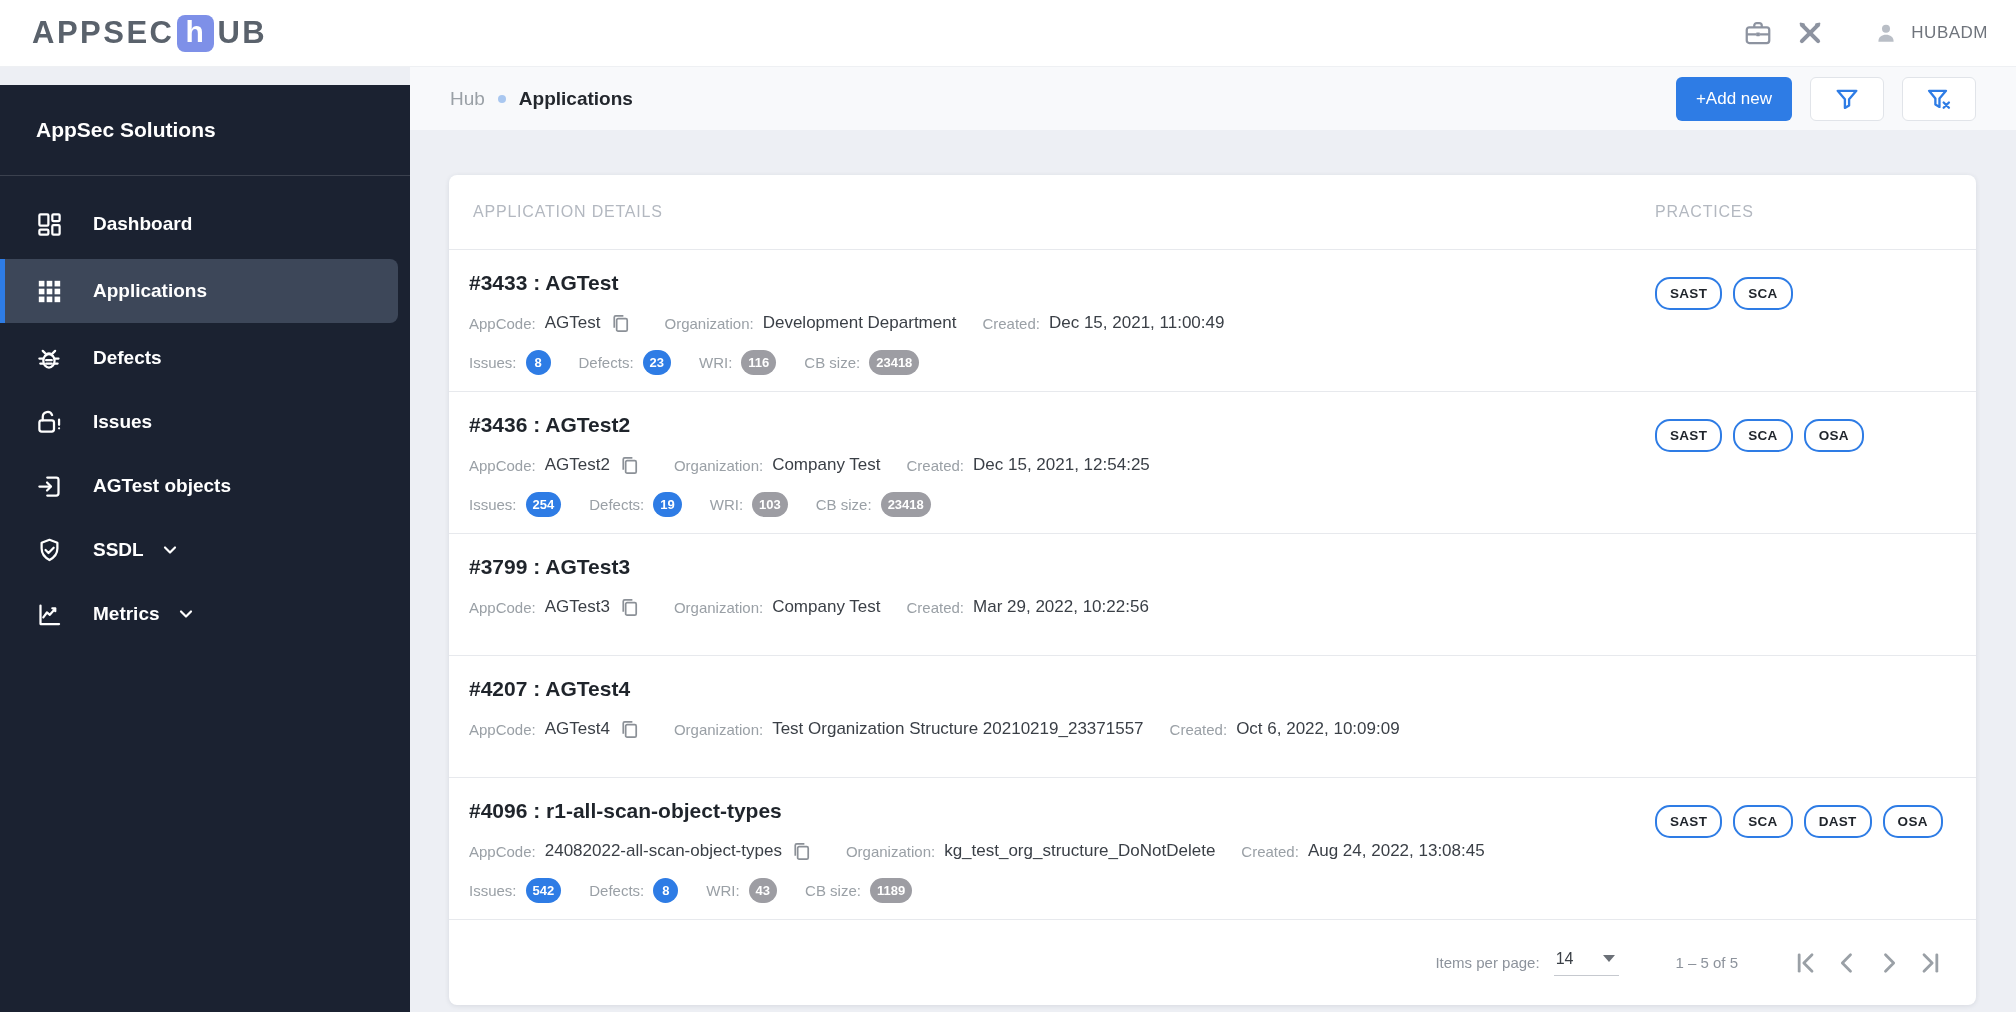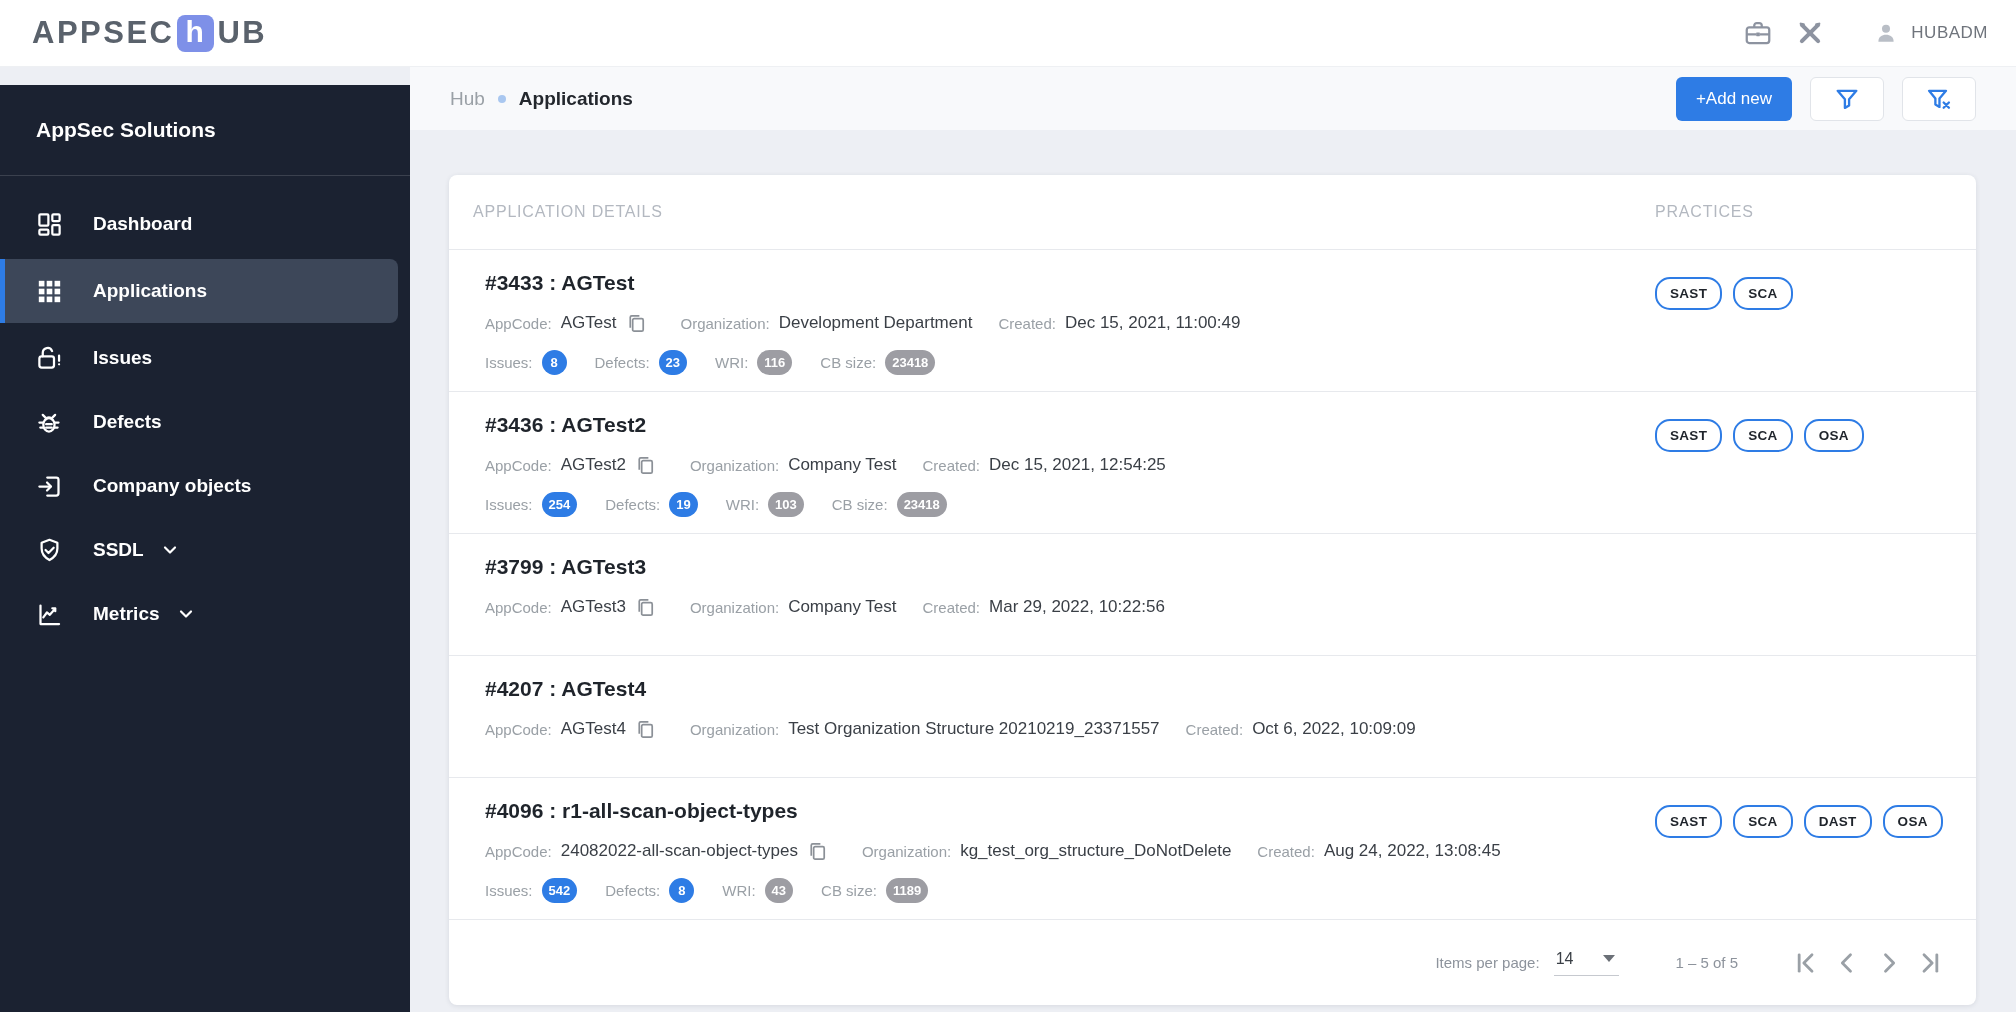--- a/index.html
+++ b/index.html
@@ -55,21 +55,21 @@
           height:830px; display:flex; flex-direction:column; overflow:hidden; }
   .card-head { height:75px; display:flex; align-items:center; flex-shrink:0;
                border-bottom:1px solid #e7e9ed; color:#b3b8c0; font-size:16px;
                letter-spacing:.8px; }
   .col-details-head { flex:1; padding-left:24px; }
   .col-practices-head { width:345px; padding-left:24px; flex-shrink:0; }
 
   .row { display:flex; border-bottom:1px solid #e7e9ed; padding-top:17px; }
   .row.has-stats { min-height:142px; }
   .row.no-stats { min-height:122px; }
-  .row-main { flex:1; padding-left:36px; }
+  .row-main { flex:1; padding-left:20px; }
   .row-title { font-size:21px; font-weight:bold; color:#1f242b; margin:4px 0 16px; }
   .meta-line, .stats-line { display:flex; align-items:center; }
   .lbl { color:#9aa0a6; font-size:15px; margin-right:9px; white-space:nowrap; }
   .val { color:#3a3f46; font-size:17px; margin-right:26px; white-space:nowrap; }
   .val.tight { margin-right:8px; }
   .copy-btn { width:24px; height:24px; margin-right:32px; display:flex; align-items:center;
               justify-content:center; cursor:pointer; }
   .stats-line { margin-top:15px; }
   .badge { display:inline-flex; align-items:center; justify-content:center; height:25px;
            min-width:25px; padding:0 7px; border-radius:13px; color:#fff; font-size:13px;
@@ -156,49 +156,49 @@
             <rect x="2.5" y="16.5" width="5" height="5"></rect>
             <rect x="9.5" y="16.5" width="5" height="5"></rect>
             <rect x="16.5" y="16.5" width="5" height="5"></rect>
           </svg>
         </span>
         <span>Applications</span>
       </div>
       <div class="nav-item">
         <span class="nicon">
           <svg width="27" height="27" viewBox="0 0 24 24" fill="none" stroke="#fff" stroke-width="2" stroke-linejoin="round" stroke-linecap="round">
-            <rect x="3" y="10" width="13" height="10" rx="2"></rect>
-            <path d="M6 10V7a4.3 4.3 0 0 1 8.3-1.6"></path>
-            <path d="M20.5 9.5V14"></path>
-            <circle cx="20.5" cy="17.2" r="1" fill="#fff" stroke="none"></circle>
-          </svg>
-        </span>
-        <span>Issues</span>
-      </div>
-      <div class="nav-item">
-        <span class="nicon">
-          <svg width="27" height="27" viewBox="0 0 24 24" fill="none" stroke="#fff" stroke-width="2" stroke-linejoin="round" stroke-linecap="round">
             <ellipse cx="11.5" cy="14" rx="5" ry="6"></ellipse>
             <path d="M8.5 9.2a3.5 3.5 0 0 1 6 0"></path>
             <path d="M8 7.2L6 5.2M15 7.2l2-2"></path>
             <path d="M6.5 12H3M6.5 16.5H3.8M16.5 12H20M16.5 16.5h2.7"></path>
             <path d="M9 13.5h5M9 16.5h5"></path>
           </svg>
         </span>
         <span>Defects</span>
       </div>
       <div class="nav-item">
         <span class="nicon">
           <svg width="27" height="27" viewBox="0 0 24 24" fill="none" stroke="#fff" stroke-width="2" stroke-linejoin="round" stroke-linecap="round">
+            <rect x="3" y="10" width="13" height="10" rx="2"></rect>
+            <path d="M6 10V7a4.3 4.3 0 0 1 8.3-1.6"></path>
+            <path d="M20.5 9.5V14"></path>
+            <circle cx="20.5" cy="17.2" r="1" fill="#fff" stroke="none"></circle>
+          </svg>
+        </span>
+        <span>Issues</span>
+      </div>
+      <div class="nav-item">
+        <span class="nicon">
+          <svg width="27" height="27" viewBox="0 0 24 24" fill="none" stroke="#fff" stroke-width="2" stroke-linejoin="round" stroke-linecap="round">
             <path d="M10 4h8a2 2 0 0 1 2 2v12a2 2 0 0 1-2 2h-8"></path>
             <path d="M3 12h10"></path>
             <path d="M9.8 8.5L13.3 12l-3.5 3.5"></path>
           </svg>
         </span>
-        <span>Company objects</span>
+        <span>AGTest objects</span>
       </div>
       <div class="nav-item">
         <span class="nicon">
           <svg width="27" height="27" viewBox="0 0 24 24" fill="none" stroke="#fff" stroke-width="2" stroke-linejoin="round" stroke-linecap="round">
             <path d="M12 2.5l7 2.6v5.2c0 4.6-3 8.1-7 10.2-4-2.1-7-5.6-7-10.2V5.1l7-2.6z"></path>
             <path d="M8.5 11.6l2.6 2.6 4.6-4.7"></path>
           </svg>
         </span>
         <span>SSDL</span>
         <span class="chev"><svg width="20" height="20" viewBox="0 0 24 24" fill="none" stroke="#fff" stroke-width="2.6" stroke-linecap="round" stroke-linejoin="round">

